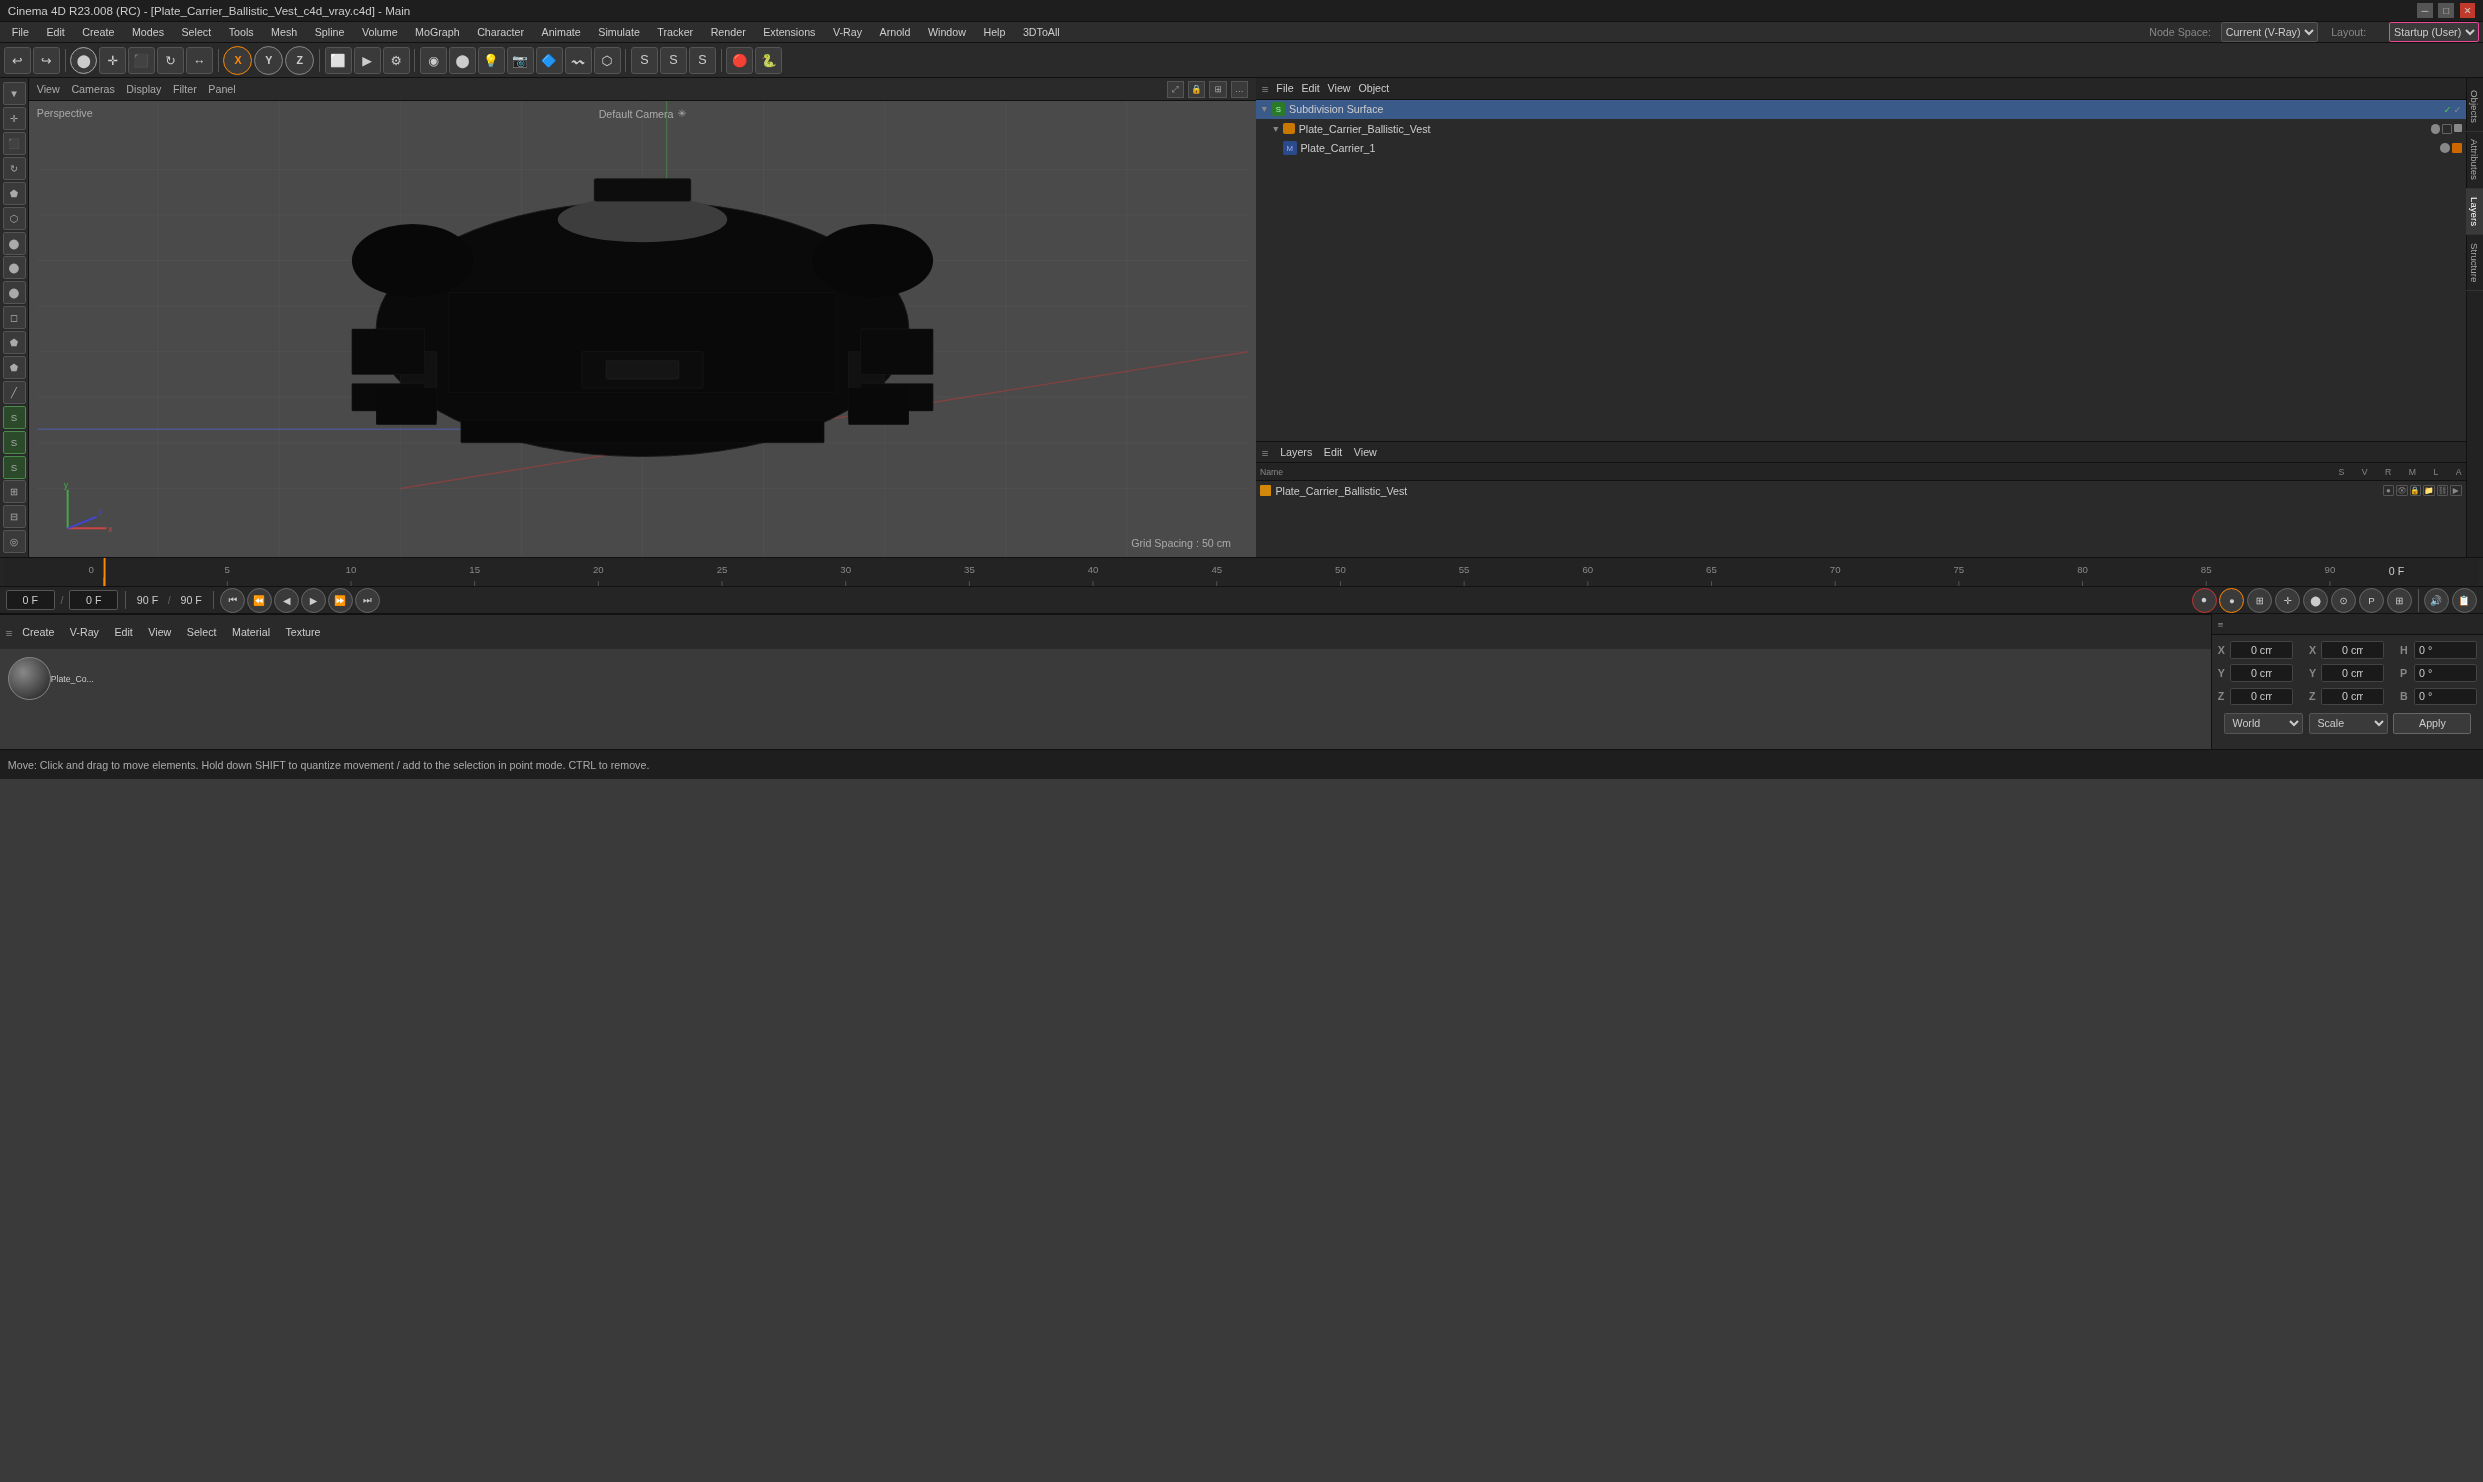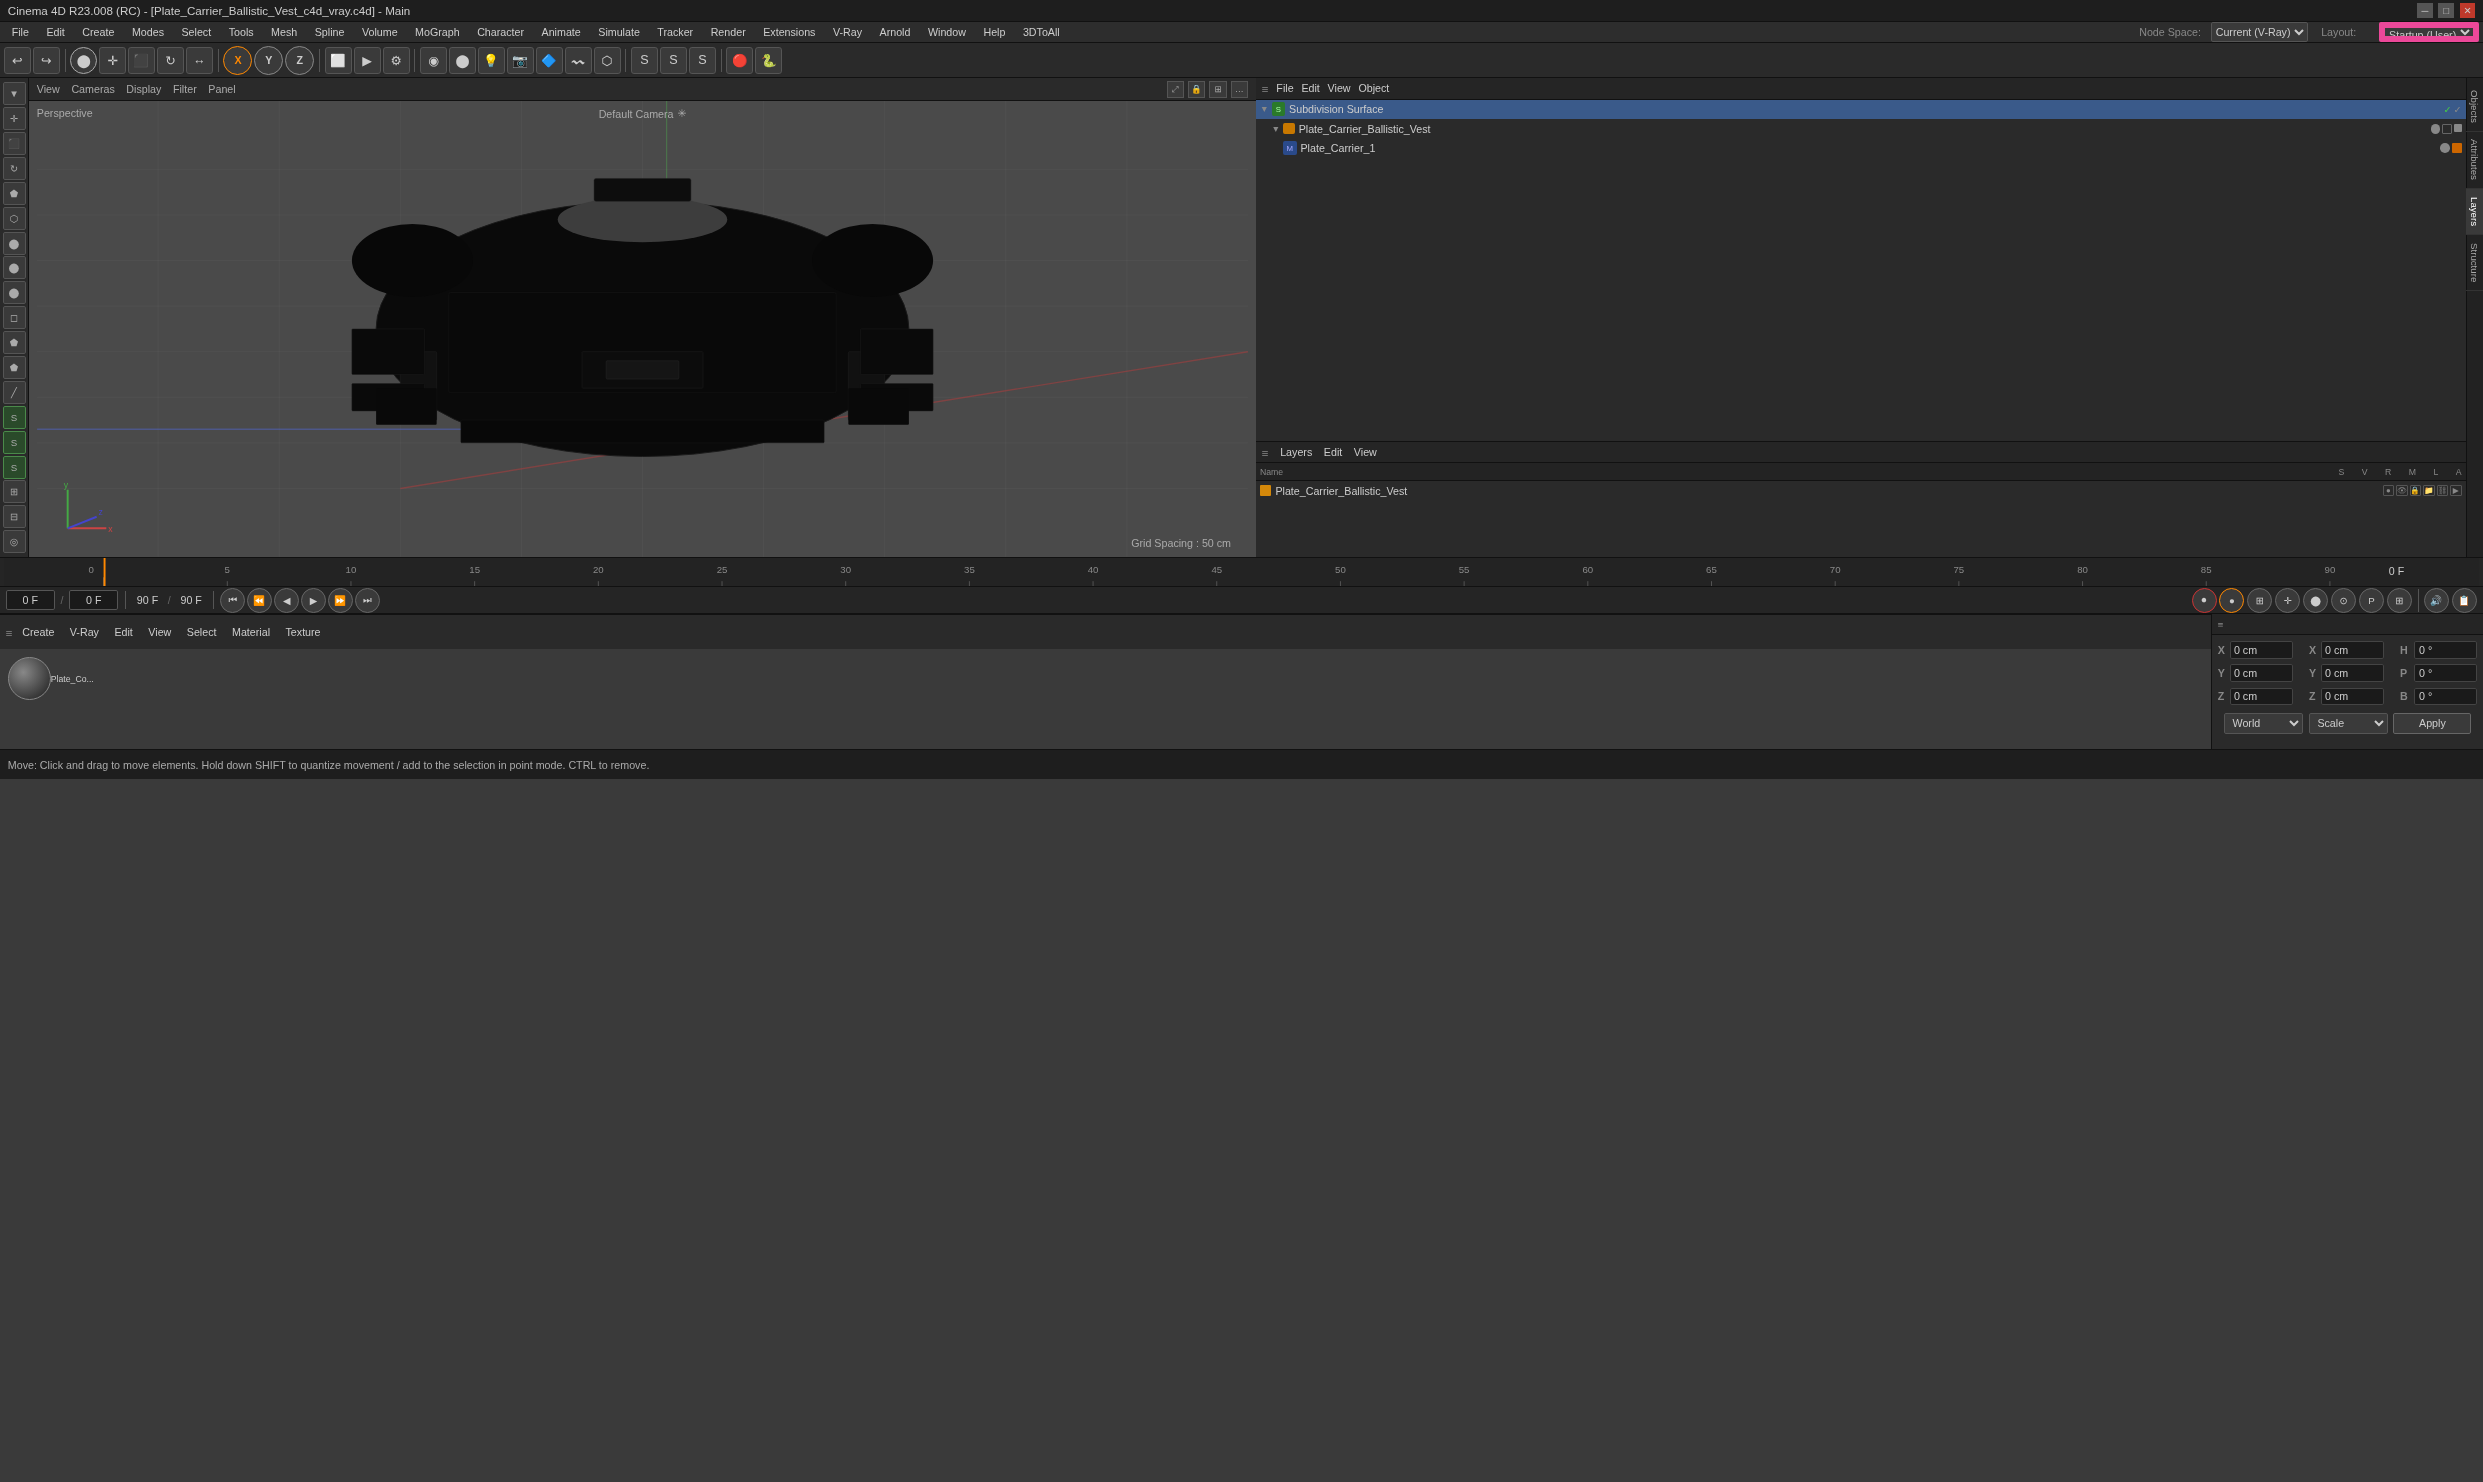--- a/index.html
+++ b/index.html
@@ -449,21 +449,21 @@
       font-weight: bold;
     }
 
     .coord-inp {
       width: 63px;
       height: 17.5px;
       background: #1a1a1a;
       border: 1px solid #444;
       color: #ccc;
       font-size: 10.7px;
-      padding: 0 3px;
+      padding: 0 20px;
       border-radius: 1.9px;
     }
 
     .coord-sep { width: 15.5px; }
 
     .coord-right-lbl {
       width: 19.4px;
       font-size: 10.7px;
       color: #888;
       font-weight: bold;
@@ -557,21 +557,21 @@
   <span class="menu-item">Arnold</span>
   <span class="menu-item">Window</span>
   <span class="menu-item">Help</span>
   <span class="menu-item">3DToAll</span>
   <span style="flex:1"></span>
   <span style="font-size:10.7px;color:#888;margin-right:7.8px;">Node Space:</span>
   <select style="height:19.4px;background:#3a3a3a;border:1px solid #555;color:#ccc;font-size:10.7px;border-radius:1.9px;margin-right:11.6px;">
     <option>Current (V-Ray)</option>
   </select>
   <span style="font-size:10.7px;color:#888;margin-right:21px;">Layout:</span>
-  <select style="height:19.4px;background:#3a3a3a;border:6px solid #ec4899;color:#ccc;font-size:10.7px;border-radius:1.9px;">
+  <select style="height:19.4px;background:#3a3a3a;border:1px solid #ec4899;color:#ccc;font-size:10.7px;border-radius:1.9px;">
     <option>Startup (User)</option>
   </select>
 </div>
 
 <div id="toolbar">
   <button class="toolbar-btn">↩</button>
   <button class="toolbar-btn">↪</button>
   <div class="toolbar-sep"></div>
   <button class="toolbar-btn" style="border-radius:50%;border-color:#aaa;">⬤</button>
   <button class="toolbar-btn">✛</button>

